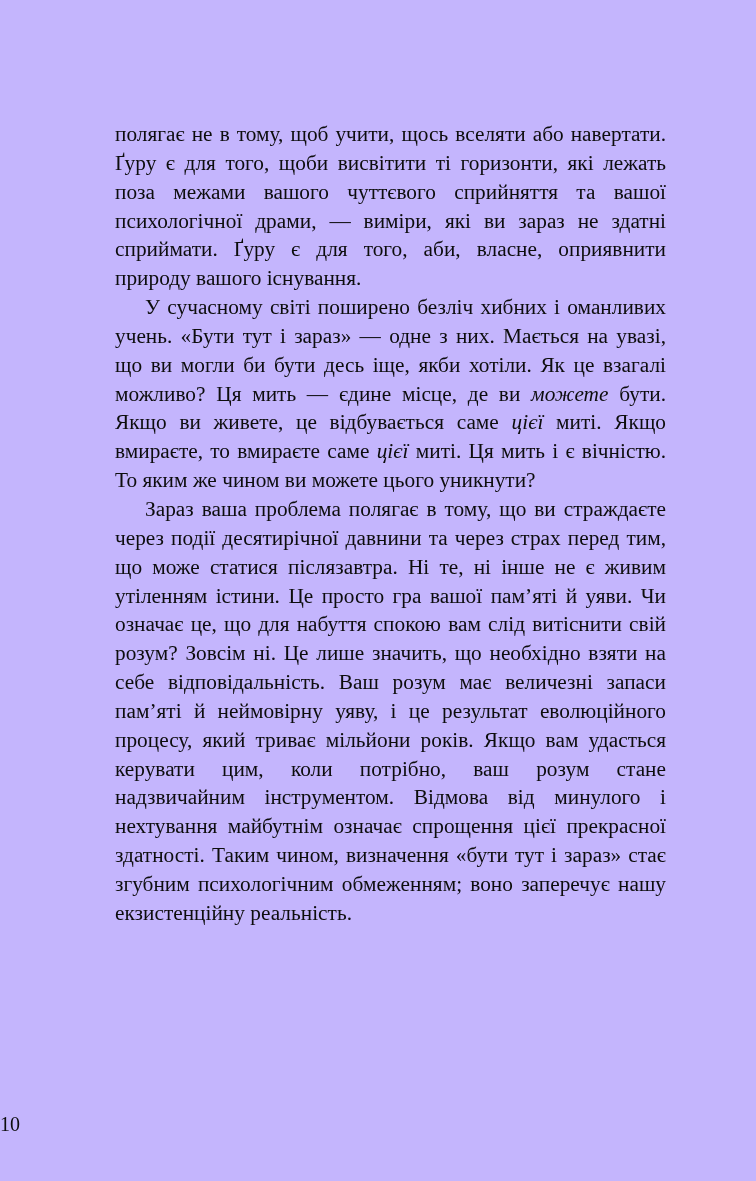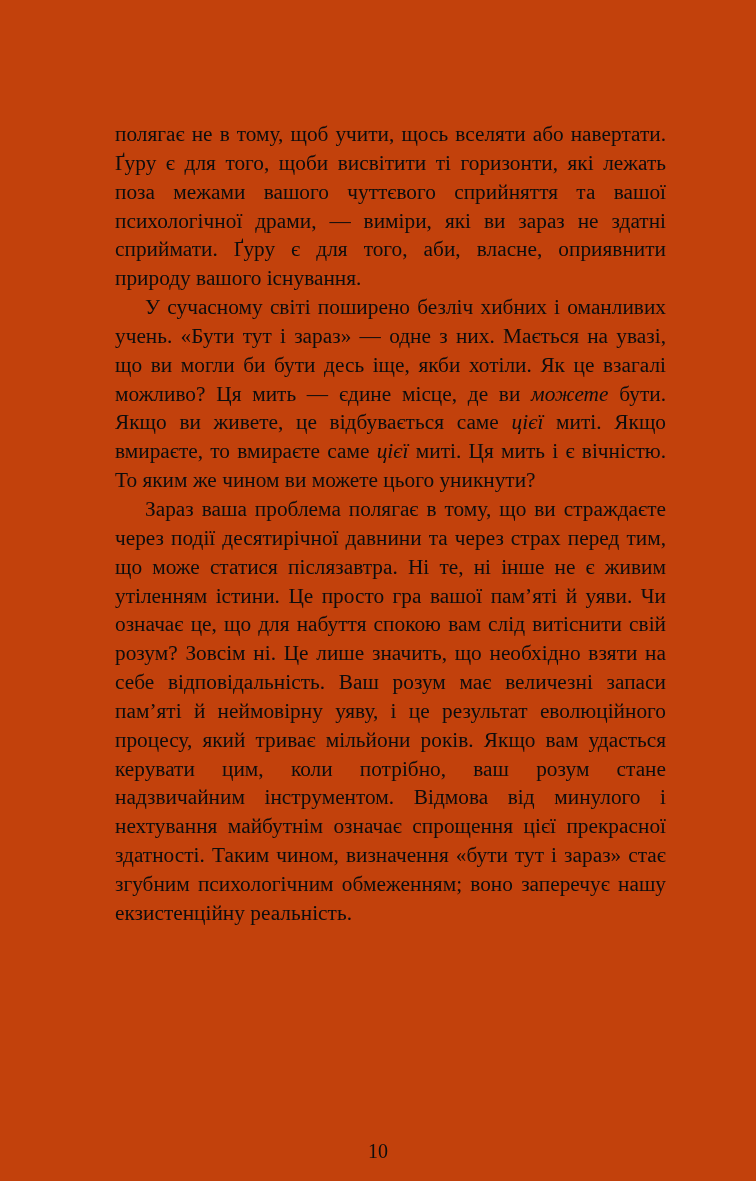--- a/index.html
+++ b/index.html
@@ -13,21 +13,21 @@
     height: 1181px;
     overflow: hidden;
     font-family: "Liberation Serif", "DejaVu Serif", serif;
     color: #0d0d0d;
   }
 
   .page {
     position: relative;
     width: 756px;
     height: 1181px;
-    background: #c2410c;
+    background: #c4b5fd;
     box-sizing: border-box;
   }
 
   .text-block {
     position: absolute;
     left: 115px;
     top: 120px;
     width: 551px;
   }
 
@@ -54,28 +54,27 @@
   p.para.no-stretch::after { display: none; }
 
   em.it {
   }
 
   .folio {
     position: absolute;
     left: 0;
     top: 1112px;
     width: 756px;
-    text-align: center;
+    text-align: left;
     font-size: 20px;
     line-height: 24px;
     color: #0d0d0d;
     font-variant-numeric: oldstyle-nums;
     -moz-font-feature-settings: "onum";
     font-feature-settings: "onum";
-    margin-top: 27px;
   }
 </style>
 </head>
 <body>
 
 <div class="page">
 
   <div class="text-block">
 
     <p class="para no-stretch" style="text-indent:0;">

